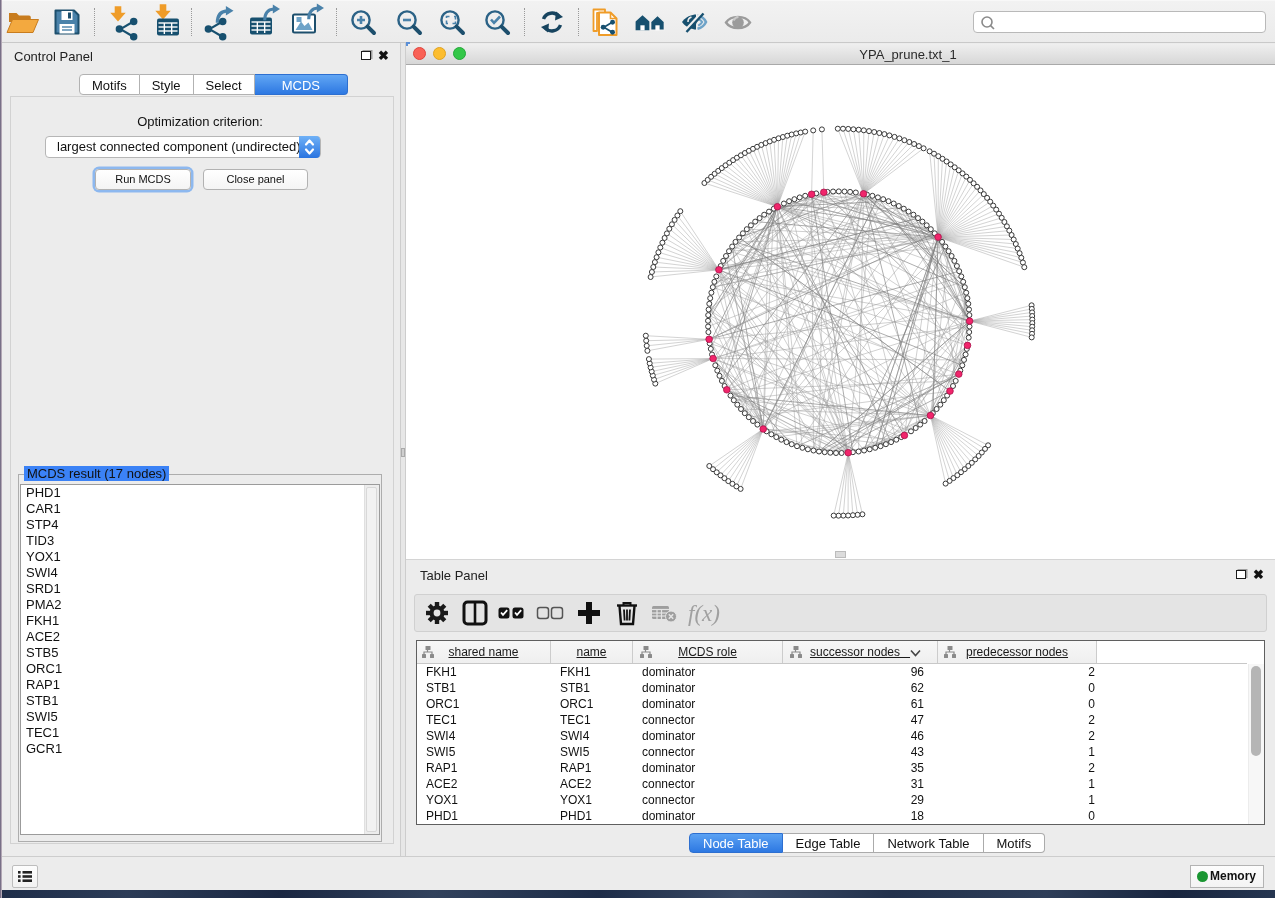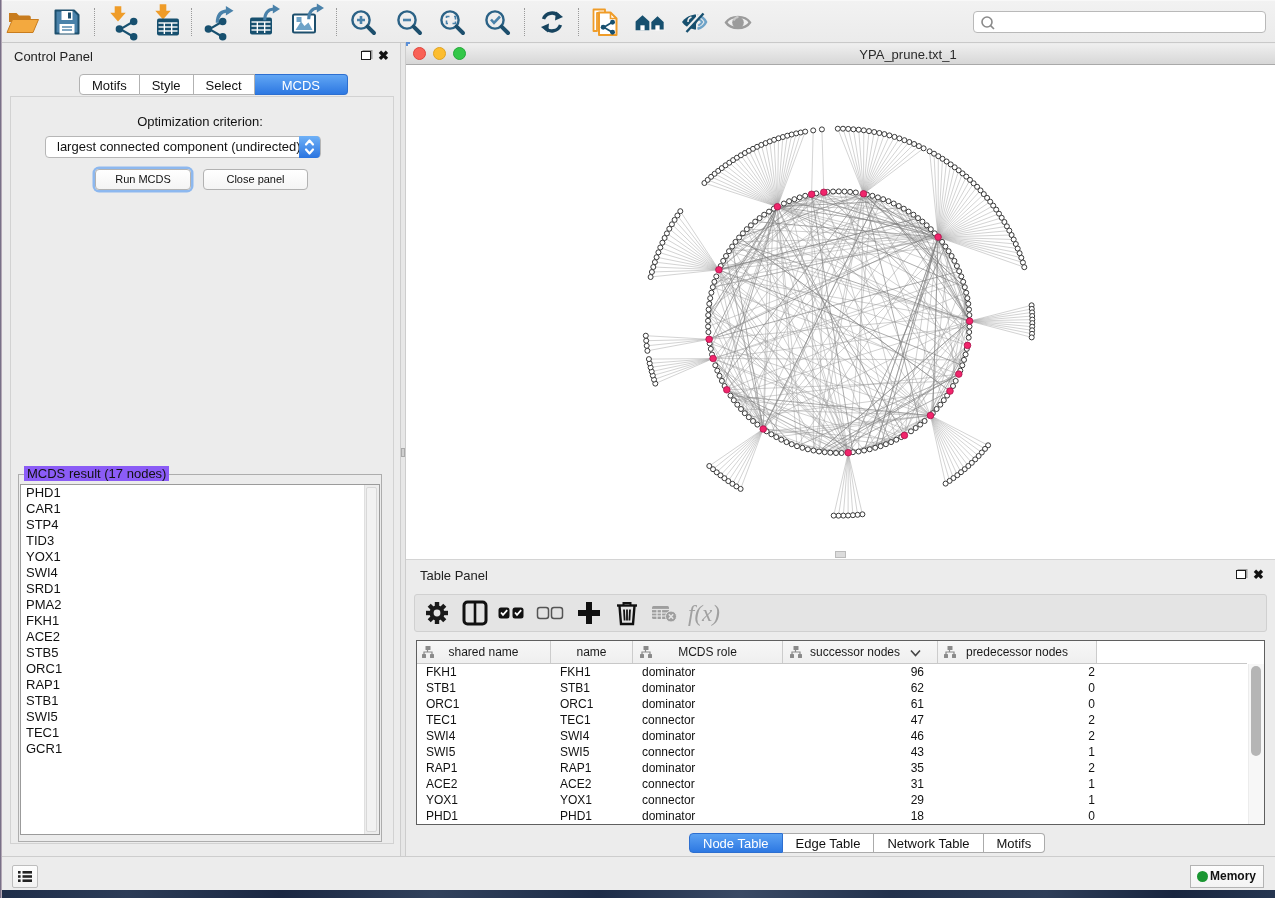--- a/index.html
+++ b/index.html
@@ -33,21 +33,21 @@
 #cp-content { left:10px; top:96px; width:384px; height:748px; border:1px solid #d2d2d2; background:#ececec; }
 #opt-label { position:absolute; left:0; top:114px; width:400px; text-align:center; font-size:13px; color:#111; }
 #cp-select { position:absolute; left:45px; top:136px; width:276px; height:22px; background:#fff; border:1px solid #b6b6b6; border-radius:4px; font-size:13px; color:#111; line-height:20px; padding-left:11px; }
 #cp-select .stepper { position:absolute; right:0px; top:-1px; width:21px; height:22px; background:linear-gradient(#6fb1f7,#2a74e0); border-radius:0 4px 4px 0; }
 .btn { position:absolute; height:21px; background:linear-gradient(#ffffff,#f4f4f4); border:1px solid #b2b2b2; border-radius:4px; font-size:11px; color:#111; text-align:center; line-height:19px; }
 #btn-run { left:95px; top:169px; width:96px; box-shadow:0 0 0 2.5px #8db8ef; }
 #btn-close { left:203px; top:169px; width:105px; }
 
 
 #fs { position:absolute; left:18px; top:474px; width:364px; height:368px; border:1px solid #adadad; }
-#fs-legend { position:absolute; left:24px; top:466px; background:#8b5cf6; padding:0 3px; font-size:13px; color:#111;text-align:right; }
+#fs-legend { position:absolute; left:24px; top:466px; background:#3b82f6; padding:0 3px; font-size:13px; color:#111;text-align:right; }
 #fs-list { position:absolute; left:20px; top:484px; width:360px; height:351px; background:#fff; border:1px solid #9b9b9b; font-size:13px; color:#111; }
 #fs-list .li { height:16px; line-height:16px; padding-left:5px; }
 #fs-scroll { position:absolute; left:364px; top:485px; width:15px; height:349px; background:#ededed; border-left:1px solid #e0e0e0; }
 #fs-thumb { position:absolute; left:366px; top:487px; width:11px; height:345px; background:#f2f2f2; border:1px solid #d8d8d8; border-radius:2px; }
 
 
 #vsplit { left:400px; top:43px; width:6px; height:813px; background:#e7e7e7; border-left:1px solid #cdcdcd; border-right:1px solid #cdcdcd; }
 #vsplit-h { left:401px; top:448px; width:4px; height:9px; background:#cfcfcf; border:1px solid #aaa; }
 
 
@@ -61,21 +61,21 @@
 
 
 #tpanel { left:406px; top:559px; width:869px; height:297px; background:#ececec; border-top:1px solid #d4d4d4; }
 #tp-title { position:absolute; left:420px; top:568px;text-align:center; }
 #tp-sq { left:1236px; top:570px; }
 #tp-x { left:1253px; top:570px; }
 #tp-toolbar { left:414px; top:594px; width:853px; height:38px; background:#e4e4e4; border:1px solid #d0d0d0; border-radius:3px; }
 
 #tablebox { left:416px; top:640px; width:849px; height:185px; background:#fff; border:1px solid #5f5f5f; }
 #thead { position:absolute; left:417px; top:641px; width:830px; height:23px; background:linear-gradient(#f7f7f7,#efefef); border-bottom:1px solid #c8c8c8; }
-.hcell { position:absolute; top:0; height:22px; border-right:1px solid #cccccc; font-size:12px; color:#1a1a1a; text-align:center; line-height:22px; }
+.hcell { position:absolute; top:0; height:22px; border-right:1px solid #cccccc; font-size:12px; color:#1a1a1a; text-align:center; line-height:22px;text-decoration:underline; }
 #tbody { position:absolute; left:417px; top:664px; width:830px; font-size:12px; color:#111; }
 .trow { position:absolute; height:16px; line-height:16px; width:830px; }
 .c1 { position:absolute; left:9px; } .c2 { position:absolute; left:143px; } .c3 { position:absolute; left:225px; }
 .c4 { position:absolute; width:141px; left:366px; text-align:right; } .c5 { position:absolute; width:157px; left:521px; text-align:right; }
 #tscroll { left:1248px; top:664px; width:16px; height:160px; background:#f7f7f7; border-left:1px solid #ececec; }
 #tthumb { left:1251px; top:666px; width:10px; height:90px; background:#b5b5b5; border-radius:5px; }
 
 #tp-tabs { left:661px; top:833px; }
 .tab2 { height:20px; line-height:20px; font-size:13px; color:#111; background:#fff; border:1px solid #ababab; border-left:none; text-align:center; padding:0 13px; }
 .tab2.first { border-left:1px solid #ababab; border-radius:4px 0 0 4px;margin-left:28px; }

